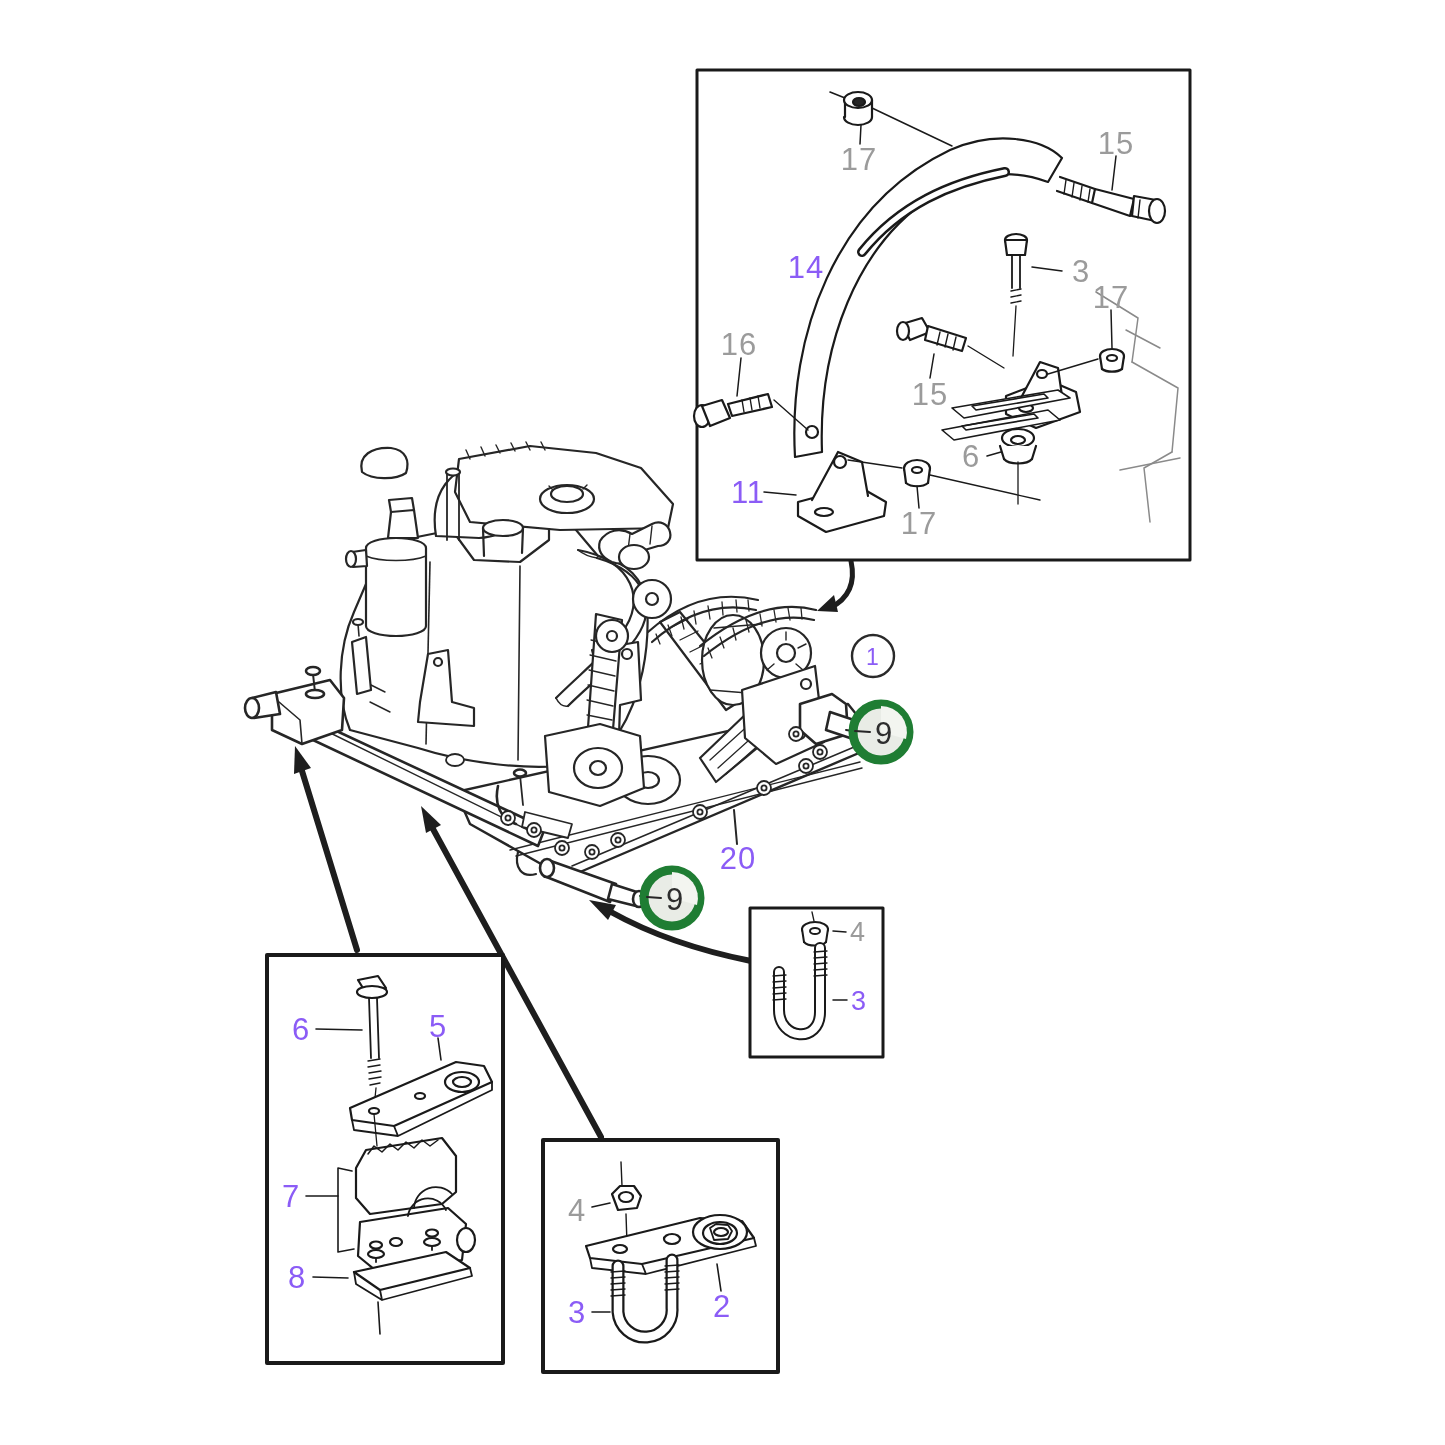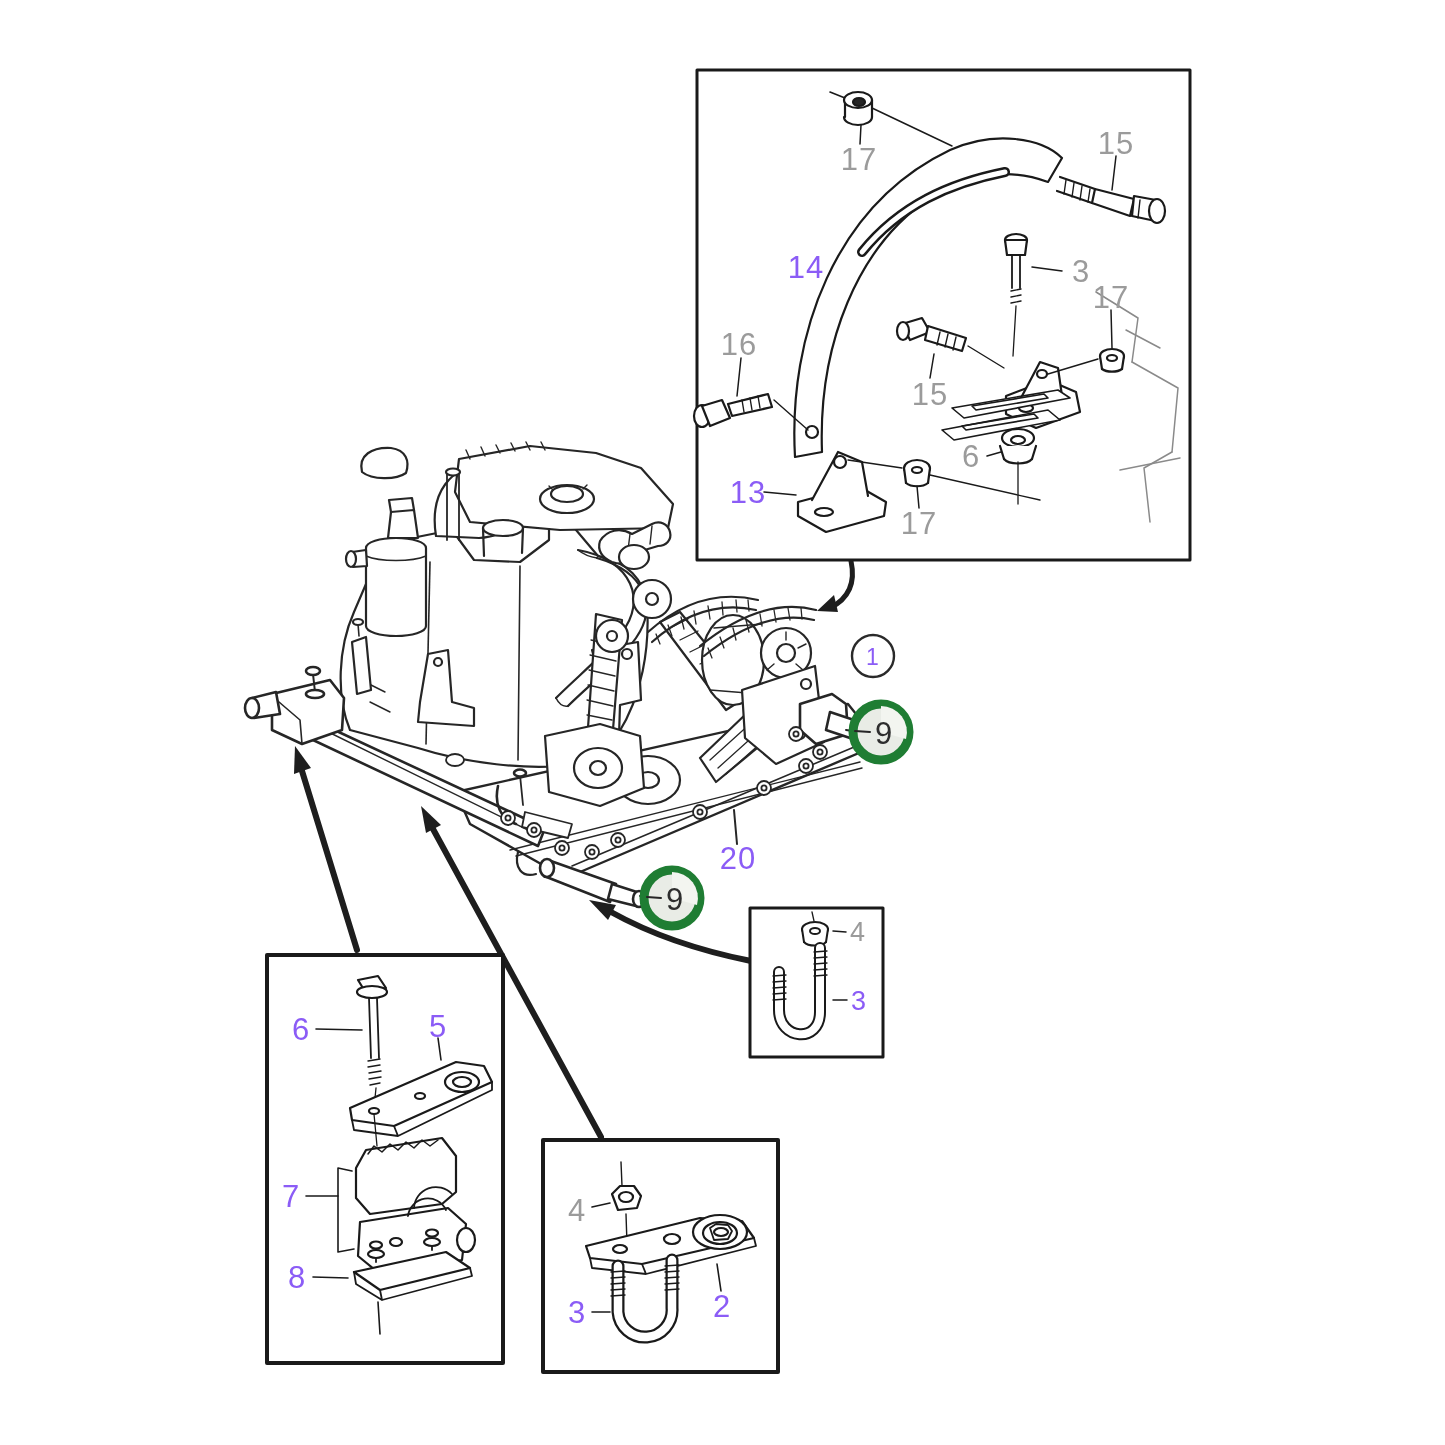--- a/index.html
+++ b/index.html
@@ -420,21 +420,21 @@
 </svg>
 
 <div class="lbl" style="left:859px;top:159px" data-tone="gray">17</div>
 <div class="lbl" style="left:1116px;top:143px" data-tone="gray">15</div>
 <div class="lbl" style="left:806px;top:267px" data-tone="black">14</div>
 <div class="lbl" style="left:1081px;top:271px" data-tone="gray">3</div>
 <div class="lbl" style="left:1111px;top:297px" data-tone="gray">17</div>
 <div class="lbl" style="left:739px;top:344px" data-tone="gray">16</div>
 <div class="lbl" style="left:930px;top:394px" data-tone="gray">15</div>
 <div class="lbl" style="left:971px;top:456px" data-tone="gray">6</div>
-<div class="lbl" style="left:748px;top:492px" data-tone="black">13</div>
+<div class="lbl" style="left:748px;top:492px" data-tone="black">11</div>
 <div class="lbl" style="left:919px;top:523px" data-tone="gray">17</div>
 
 <div class="lbl callout1" style="left:873px;top:657px" data-tone="black">1</div>
 <div class="lbl greennum" style="left:884px;top:733px">9</div>
 <div class="lbl greennum" style="left:675px;top:899px">9</div>
 <div class="lbl" style="left:738px;top:858px" data-tone="black">20</div>
 
 <div class="lbl" style="left:301px;top:1029px" data-tone="black">6</div>
 <div class="lbl" style="left:438px;top:1026px" data-tone="black">5</div>
 <div class="lbl" style="left:291px;top:1196px" data-tone="black">7</div>

